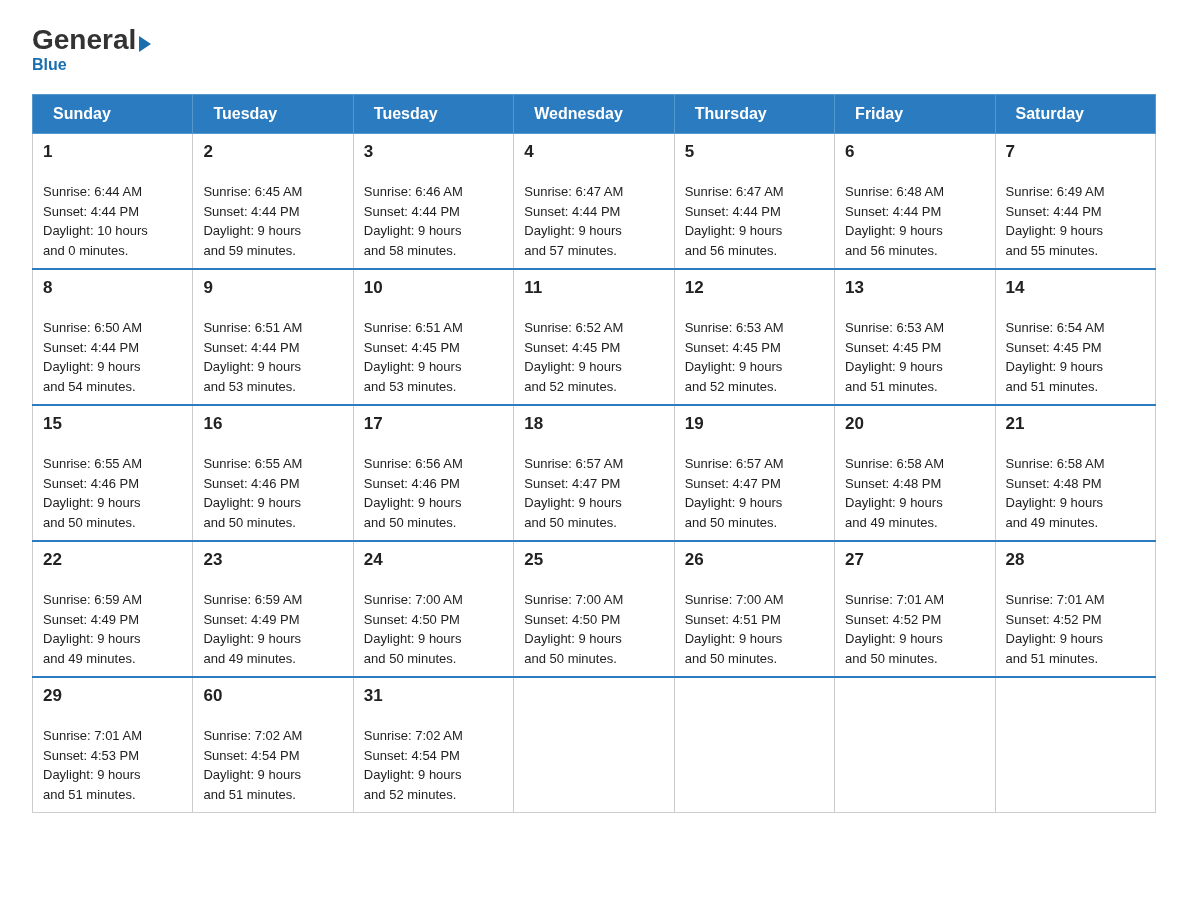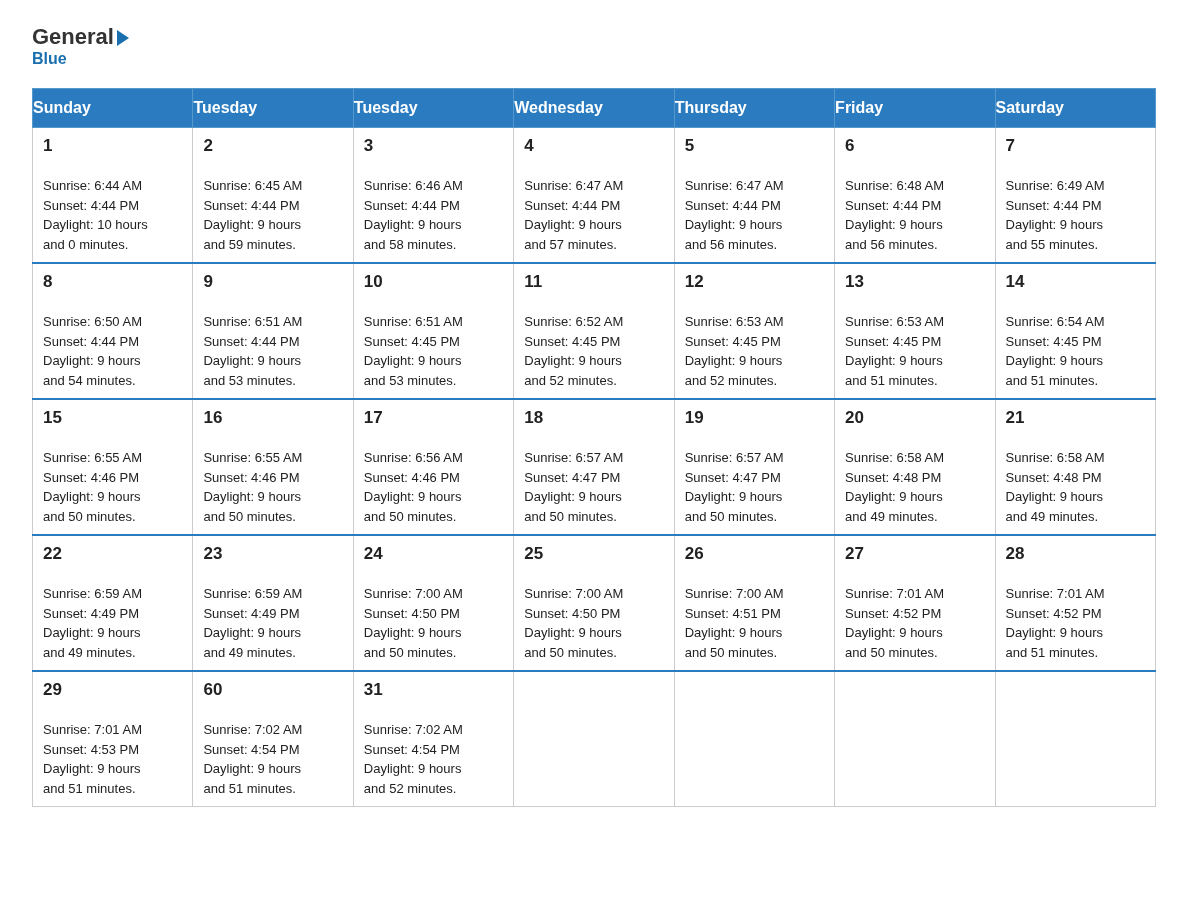--- a/index.html
+++ b/index.html
@@ -15,21 +15,21 @@
       justify-content: space-between;
       align-items: flex-start;
       margin-bottom: 20px;
     }
     .logo {
       display: flex;
       align-items: center;
       gap: 4px;
     }
     .logo-text-general {
-      font-size: 22px;
+      font-size: 28px;
       font-weight: bold;
       color: #333;
     }
     .logo-text-blue {
       font-size: 22px;
       font-weight: bold;
       color: #1a6faf;
     }
     .logo-wrapper {
       display: flex;
@@ -56,21 +56,21 @@
     .calendar-table {
       width: 100%;
       border-collapse: collapse;
       border: 1px solid #aaa;
     }
     .calendar-table th {
       background-color: #2a7bbf;
       color: #fff;
       font-size: 16px;
       font-weight: bold;
-      padding: 10px 0;
+      padding: 10px 20px;
       text-align: left;
       border: 1px solid #5599cc;
     }
     .calendar-table td {
       vertical-align: top;
       padding: 8px 10px;
       border: 1px solid #ccc;
       width: calc(100% / 7);
       min-height: 100px;
       font-size: 13px;

